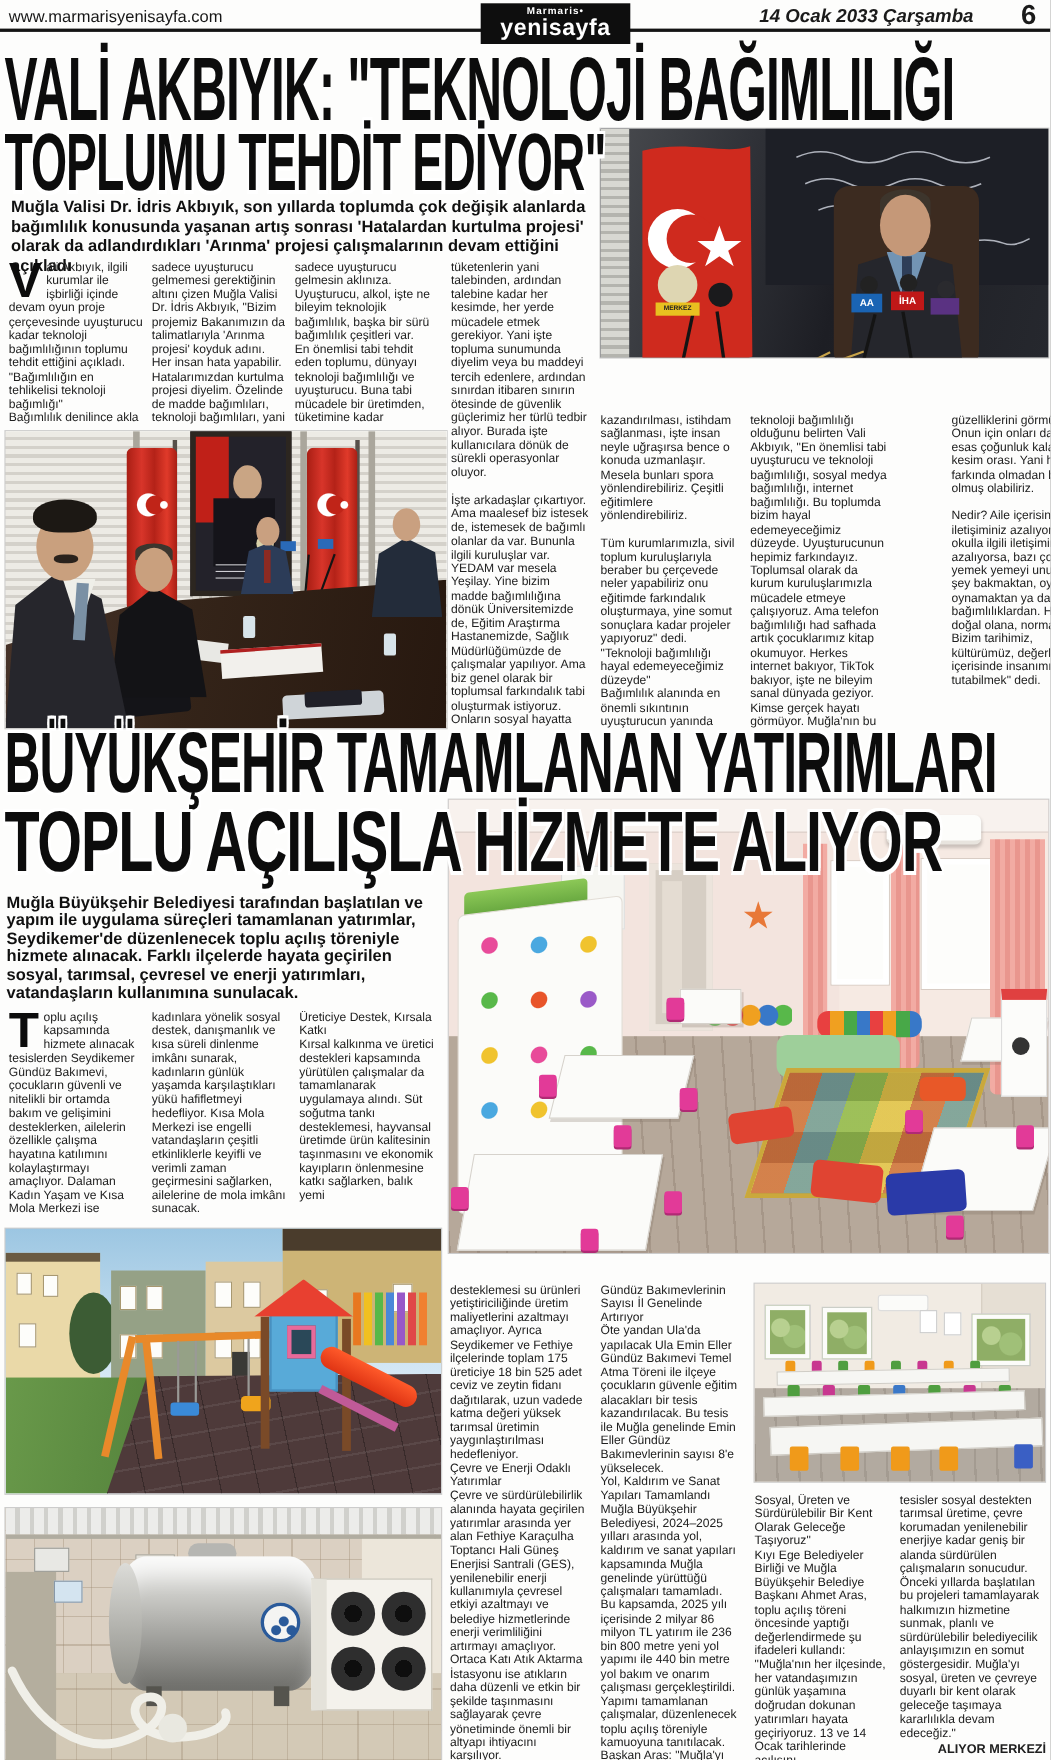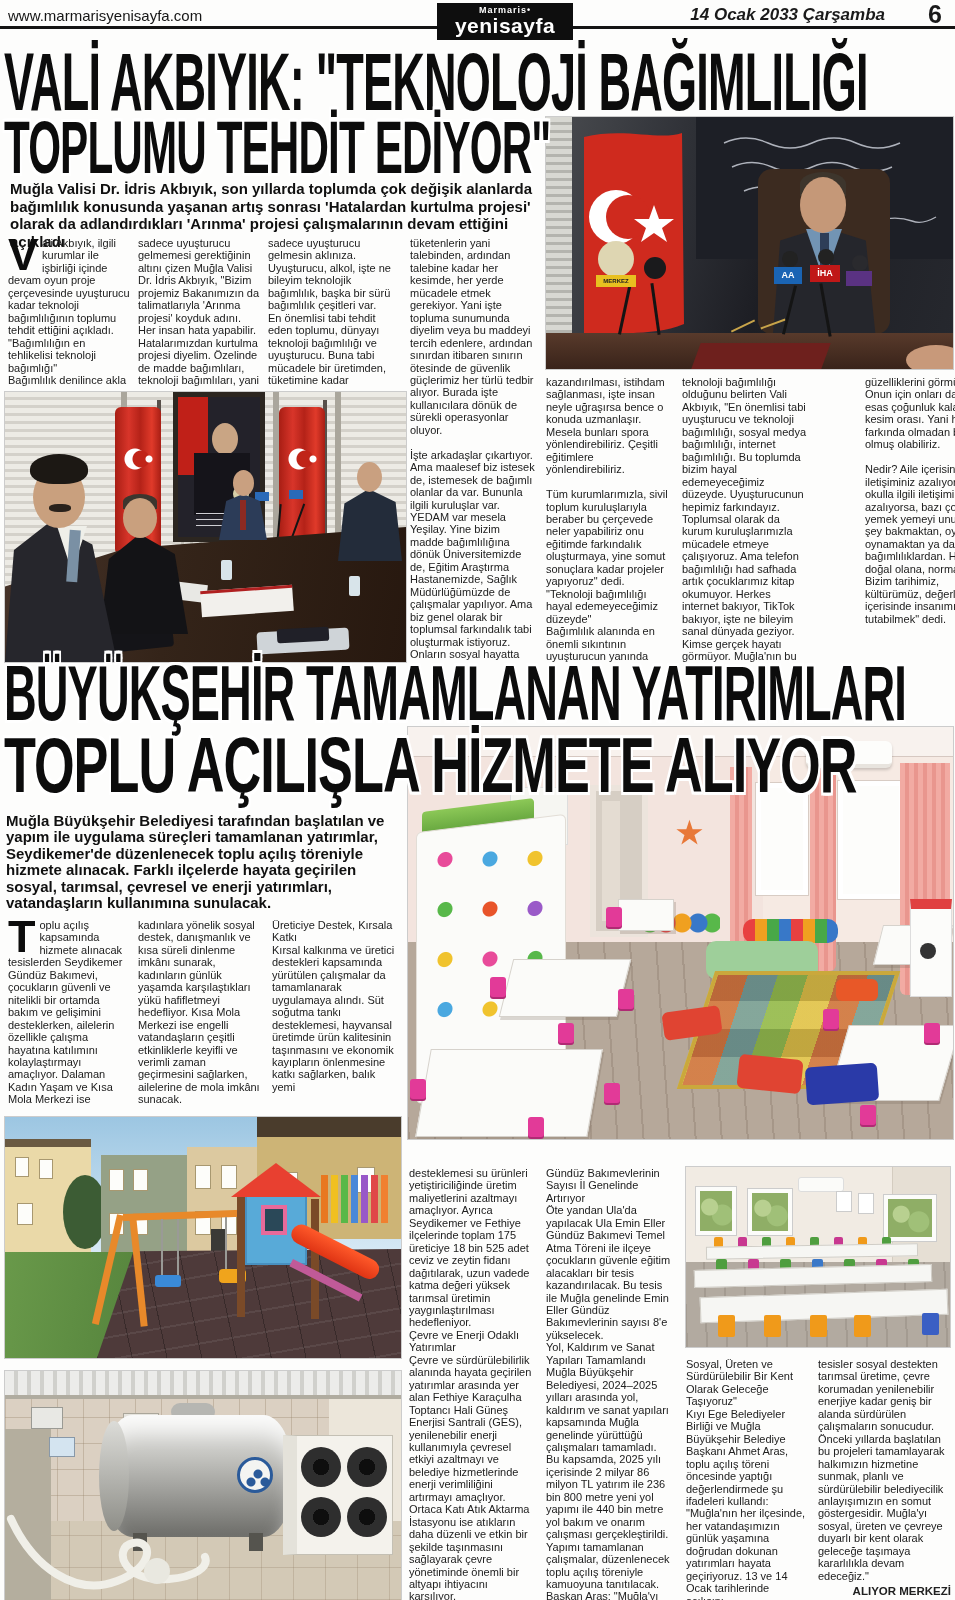--- a/index.html
+++ b/index.html
@@ -29,21 +29,21 @@
 #url{position:absolute;left:8px;top:7px;font-size:15px;color:#161616}
 #rule{position:absolute;left:0;top:26px;width:955px;height:3px;background:#141414}
 #logo{position:absolute;left:437px;top:3px;width:136px;height:37px;background:#0e0e0e;color:#fff;text-align:center;z-index:4}
 #logo .l1{font-size:9px;font-weight:bold;letter-spacing:1px;line-height:11px;padding-top:2px}
 #logo .l2{font-size:21px;font-weight:bold;line-height:20px;letter-spacing:.5px}
 #date{position:absolute;left:660px;top:5px;width:225px;text-align:right;font-style:italic;font-weight:bold;font-size:17px}
 #pagenum{position:absolute;left:900px;top:0;width:42px;text-align:right;font-weight:bold;font-size:25px}
 .photo{position:absolute;overflow:hidden;z-index:1;box-shadow:0 0 0 1px rgba(60,60,60,.25)}
 .photo *{position:absolute}
 
-#ph1{left:546px;top:117px;width:407px;height:252px;background:linear-gradient(105deg,#4a4c50 0%,#303238 30%,#1d1e24 55%,#26282e 100%)}
+#ph1{left:546px;top:117px;width:407px;height:208px;background:linear-gradient(105deg,#4a4c50 0%,#303238 30%,#1d1e24 55%,#26282e 100%)}
 #ph1 .sig{left:150px;top:0;width:257px;height:142px;background:#1d1f26}
 #ph1 .winL{left:0;top:0;width:26px;height:252px;background:repeating-linear-gradient(180deg,#d8d8d2 0 5px,#b4b4ae 5px 8px)}
 #ph1 .chair{left:212px;top:52px;width:132px;height:165px;background:#3c2b20;border-radius:14px}
 #ph1 .head{left:254px;top:60px;width:46px;height:56px;border-radius:50%;background:#c59878}
 #ph1 .hair{left:254px;top:55px;width:46px;height:24px;border-radius:50% 50% 0 0;background:#3d352c}
 #ph1 .bodyy{left:214px;top:110px;width:126px;height:112px;background:#25262c;clip-path:polygon(10% 100%,16% 12%,50% 0,84% 12%,92% 100%)}
 #ph1 .shirt{left:260px;top:112px;width:36px;height:52px;background:#7294b4;clip-path:polygon(0 0,100% 0,50% 100%)}
 #ph1 .tie{left:274px;top:116px;width:9px;height:48px;background:#2e3e58}
 #ph1 .desk{left:0;top:216px;width:407px;height:36px;background:linear-gradient(#583a2b,#39231a)}
 #ph1 .pad{left:150px;top:226px;width:130px;height:26px;background:#6e201d;transform:skewX(-20deg)}

